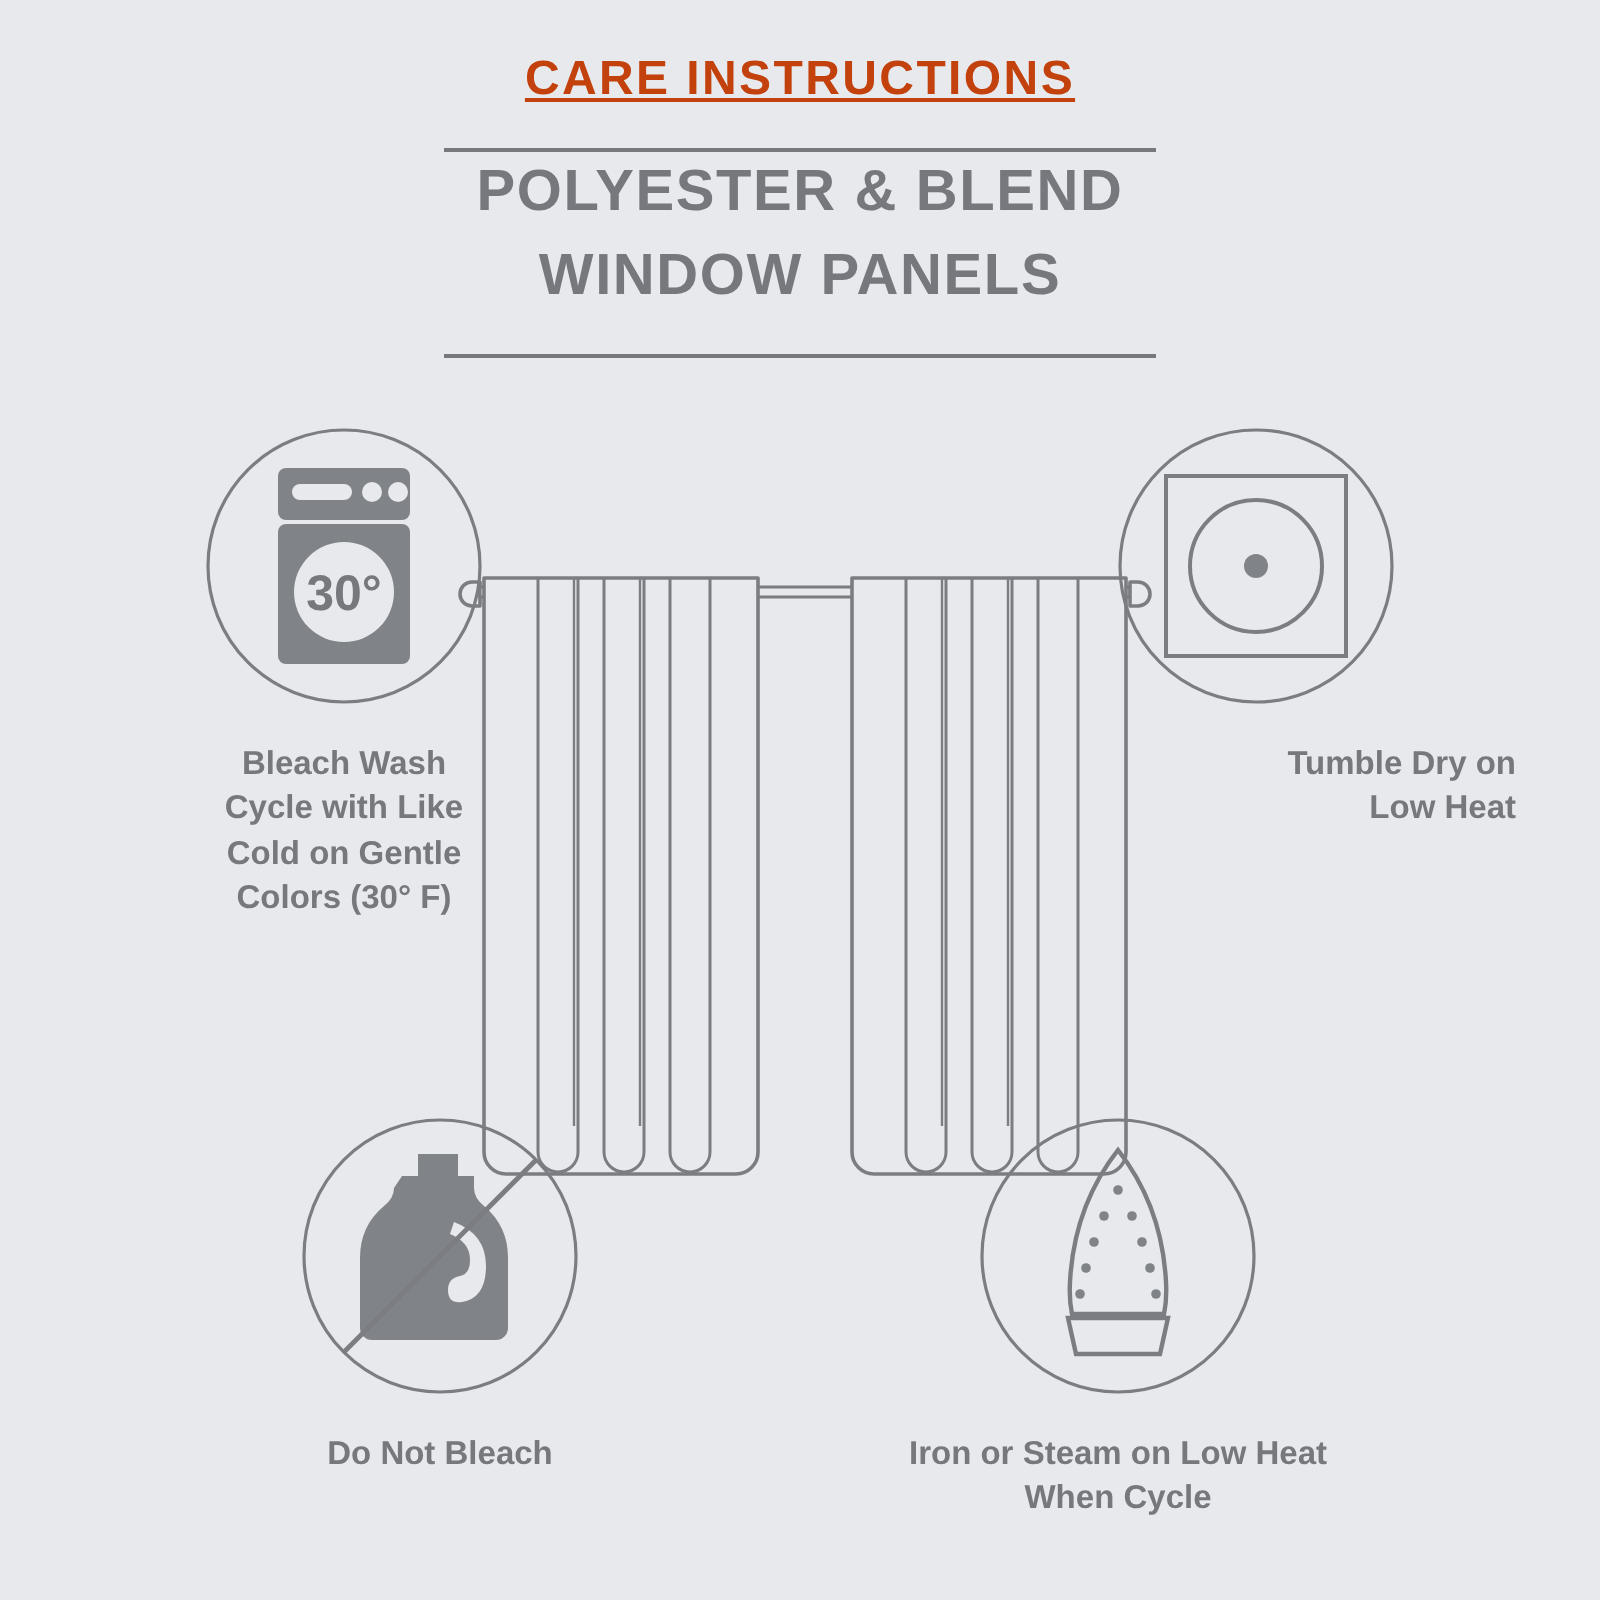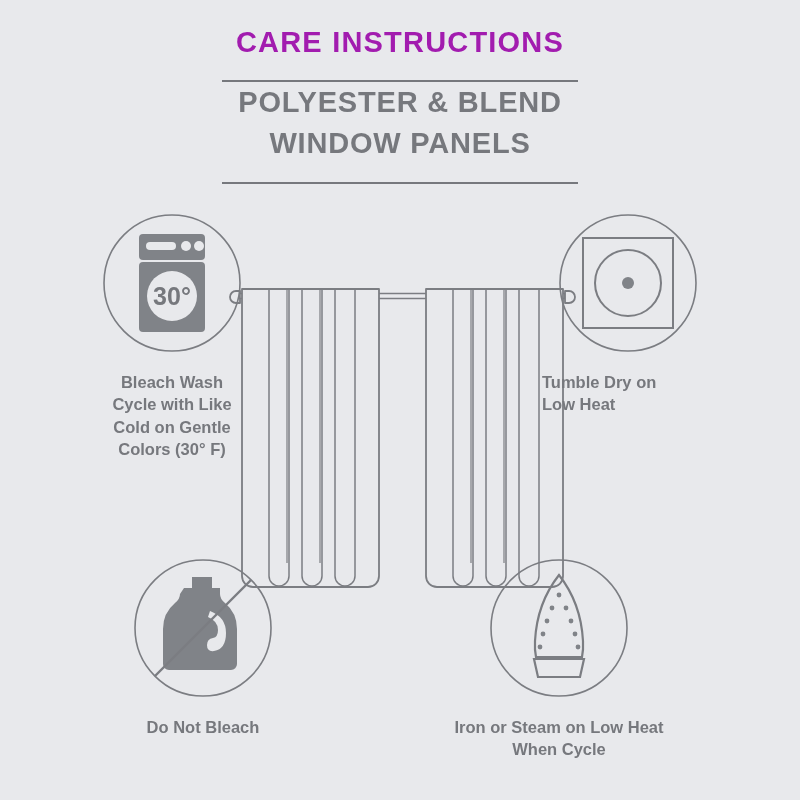--- a/index.html
+++ b/index.html
@@ -25,25 +25,26 @@
   .header {
     position: absolute;
     left: 0;
     top: 0;
     width: 800px;
     text-align: center;
   }
   .title-main {
     margin: 0;
     padding-top: 27px;
-    font-size: 29px;
+    font-size: 24px;
     font-weight: bold;
     letter-spacing: 1.2px;
-    color: #a21caf;
+    color: #c2410c;
     line-height: 1.1;
+    text-decoration: underline;
   }
   .rule {
     width: 356px;
     height: 2px;
     background: #76787d;
     margin: 21px auto 0 auto;
   }
   .rule.second {
     margin-top: 18px;
   }
@@ -72,27 +73,27 @@
   }
   .icon-block .caption {
     font-size: 16.5px;
     font-weight: bold;
     color: #76787d;
     line-height: 1.35;
     text-align: center;
     margin-top: 13px;
   }
   .icon-block.align-left .caption {
-    text-align: left;
+    text-align: right;
     padding-left: 44px;
   }
 
   #block-wash  { left: 42px;  top: 208px; }
   #block-dry   { left: 498px; top: 208px; }
-  #block-bleach{ left: 73px;  top: 553px; }
+  #block-bleach{ left: 90px;  top: 553px; }
   #block-iron  { left: 429px; top: 553px; }
 
   svg { display: block; overflow: visible; }
 
   
   #curtain {
     position: absolute;
     left: 225px;
     top: 258px;
     width: 355px;

